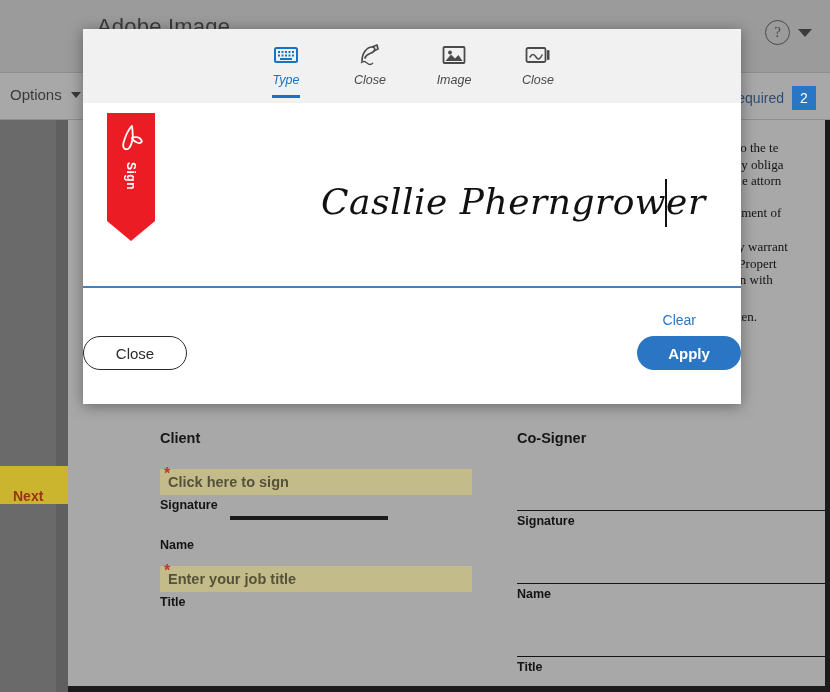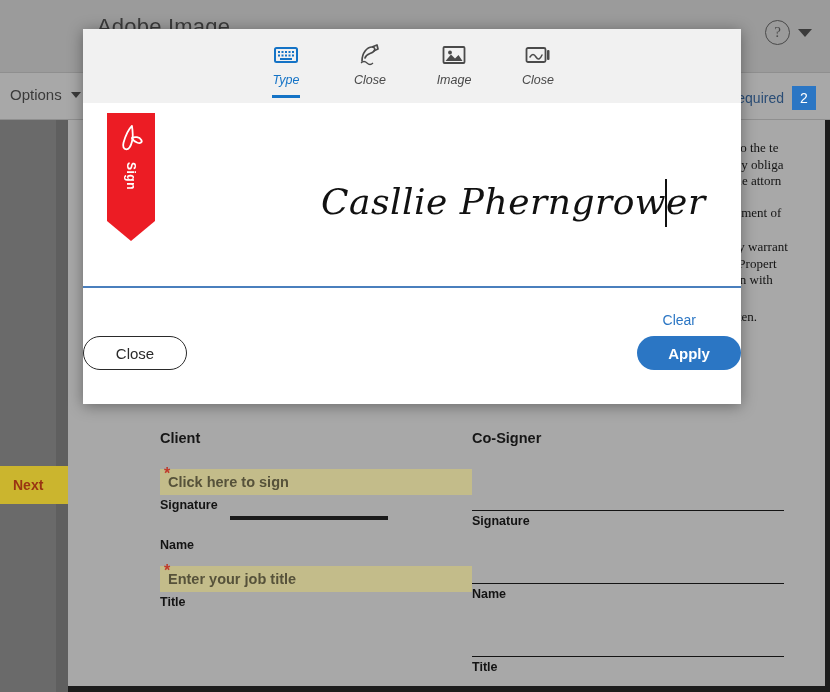--- a/index.html
+++ b/index.html
@@ -120,21 +120,21 @@
     width: 12px; height: 572px;
     background: #5f5f5f;
   }
 
   .next-tag {
     position: absolute;
     left: 0; top: 466px;
     width: 78px; height: 38px;
     background: #cbb52e;
     display: flex;
-    align-items: center;
+    align-items: flex-end;
     padding-left: 13px;
   }
   .next-tag-label {
     color: #9a3412;
     font-size: 14px;
     font-weight: bold;
   }
   .next-tag-arrow {
     position: absolute;
     left: 78px; top: 466px;
@@ -183,20 +183,21 @@
     width: 158px; height: 4px;
     background: #1a1a1a;
   }
 
   
   .form-cols {
     position: absolute;
     left: 92px; top: 310px;
     width: 670px;
     display: flex;
+    gap: 45px;
   }
   .form-col { width: 312px; }
 
   .col-heading {
     font-size: 14.5px;
     font-weight: bold;
     color: #161616;
     margin-bottom: 23px;
   }
 

